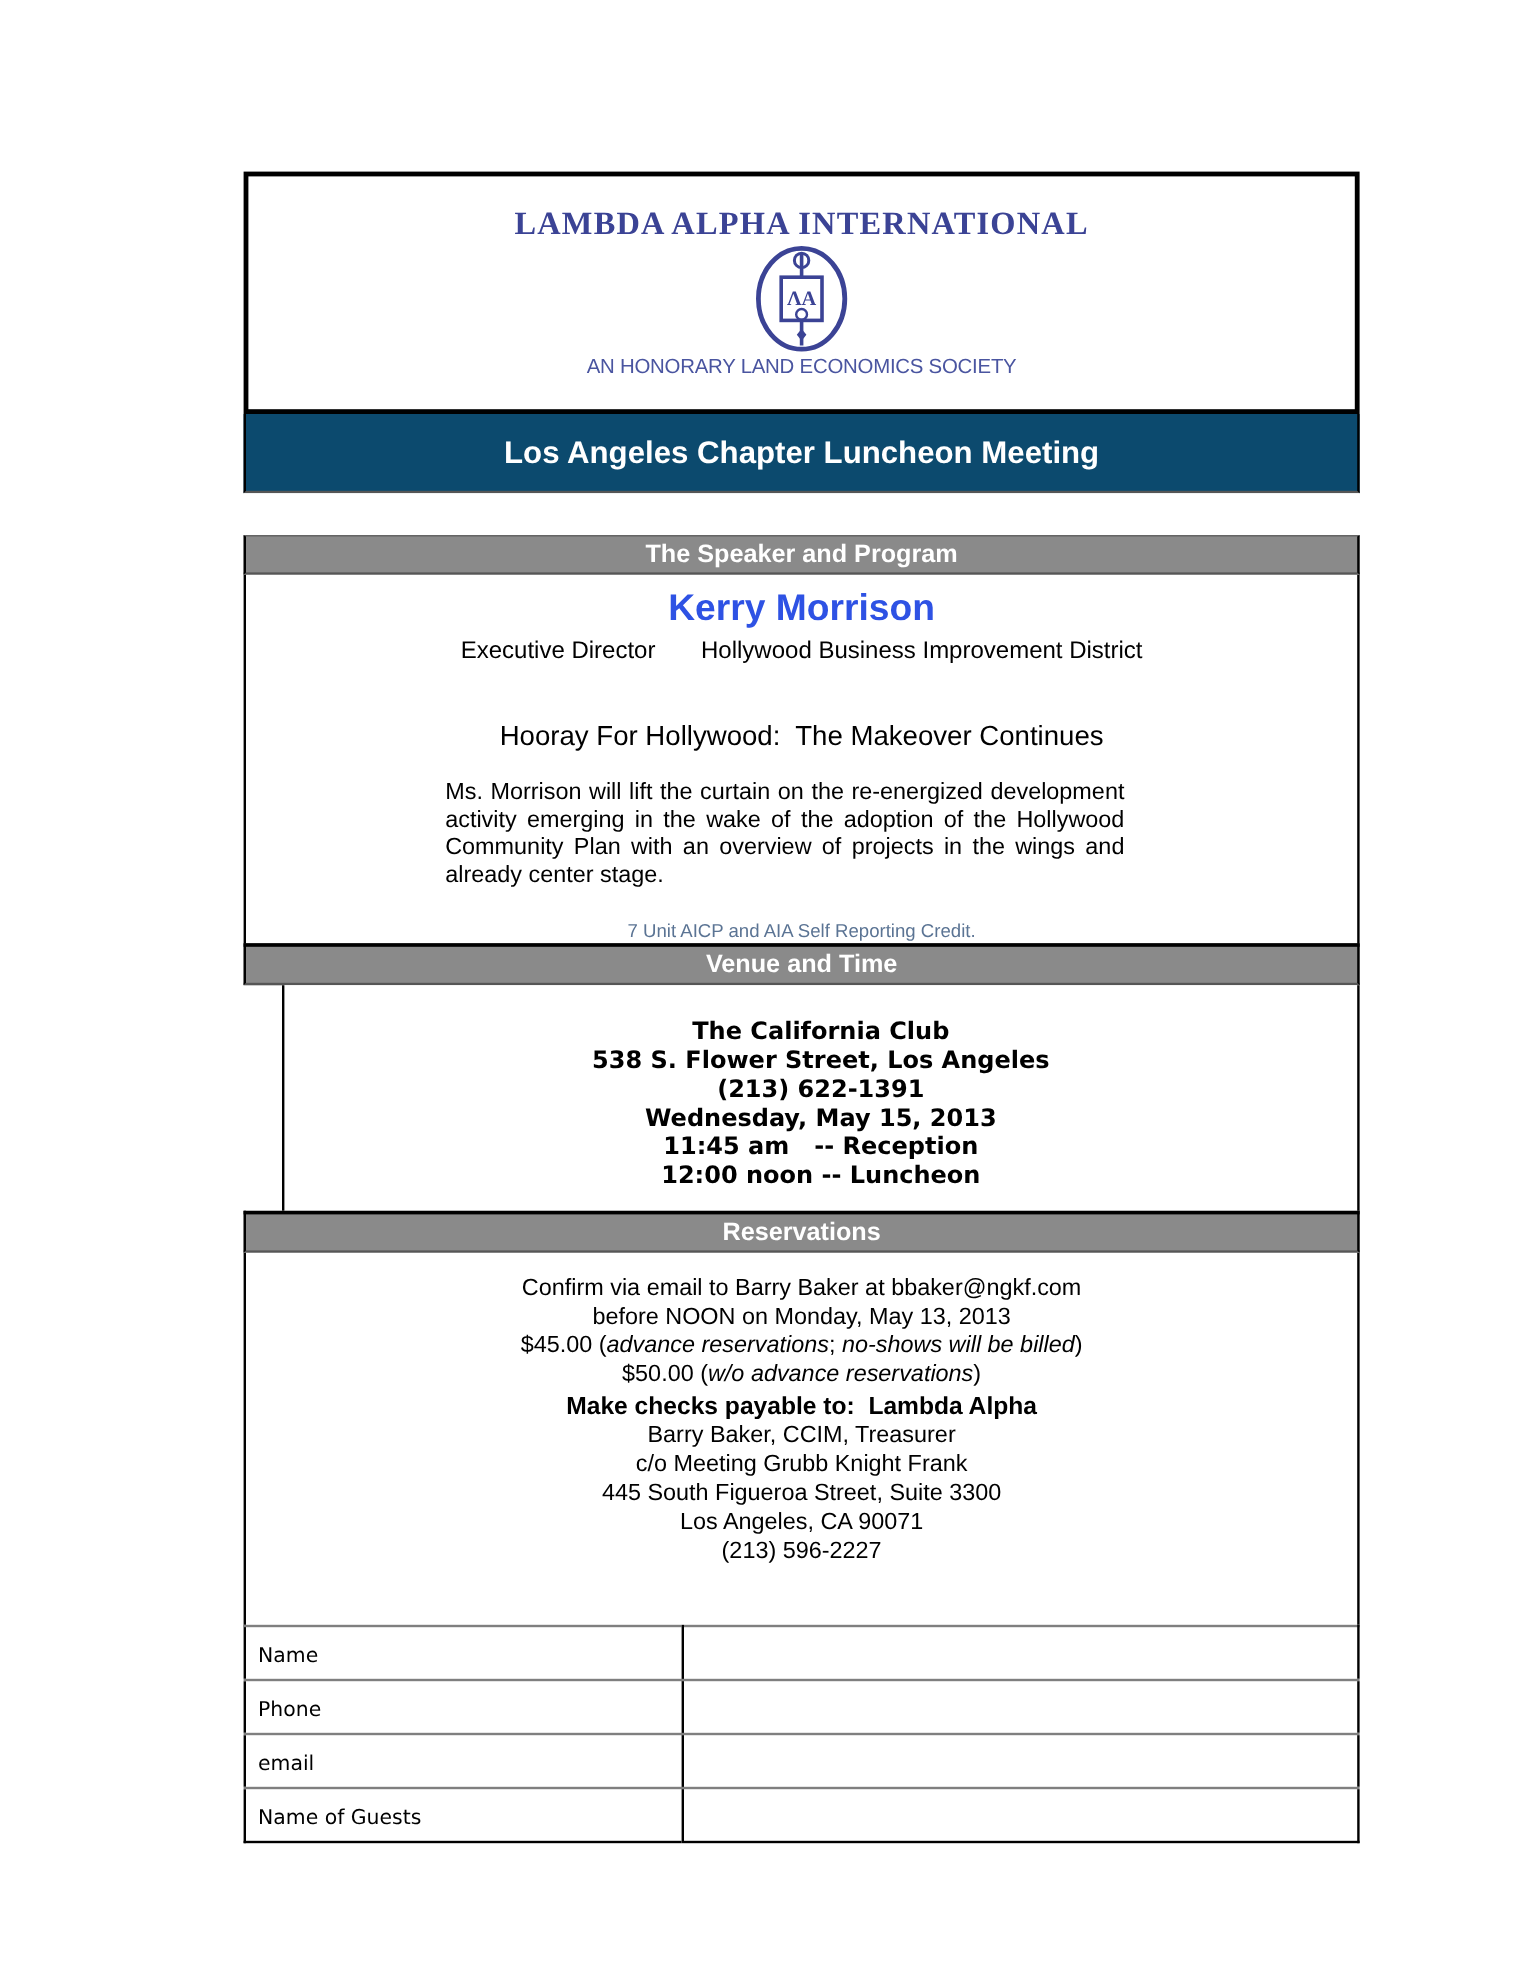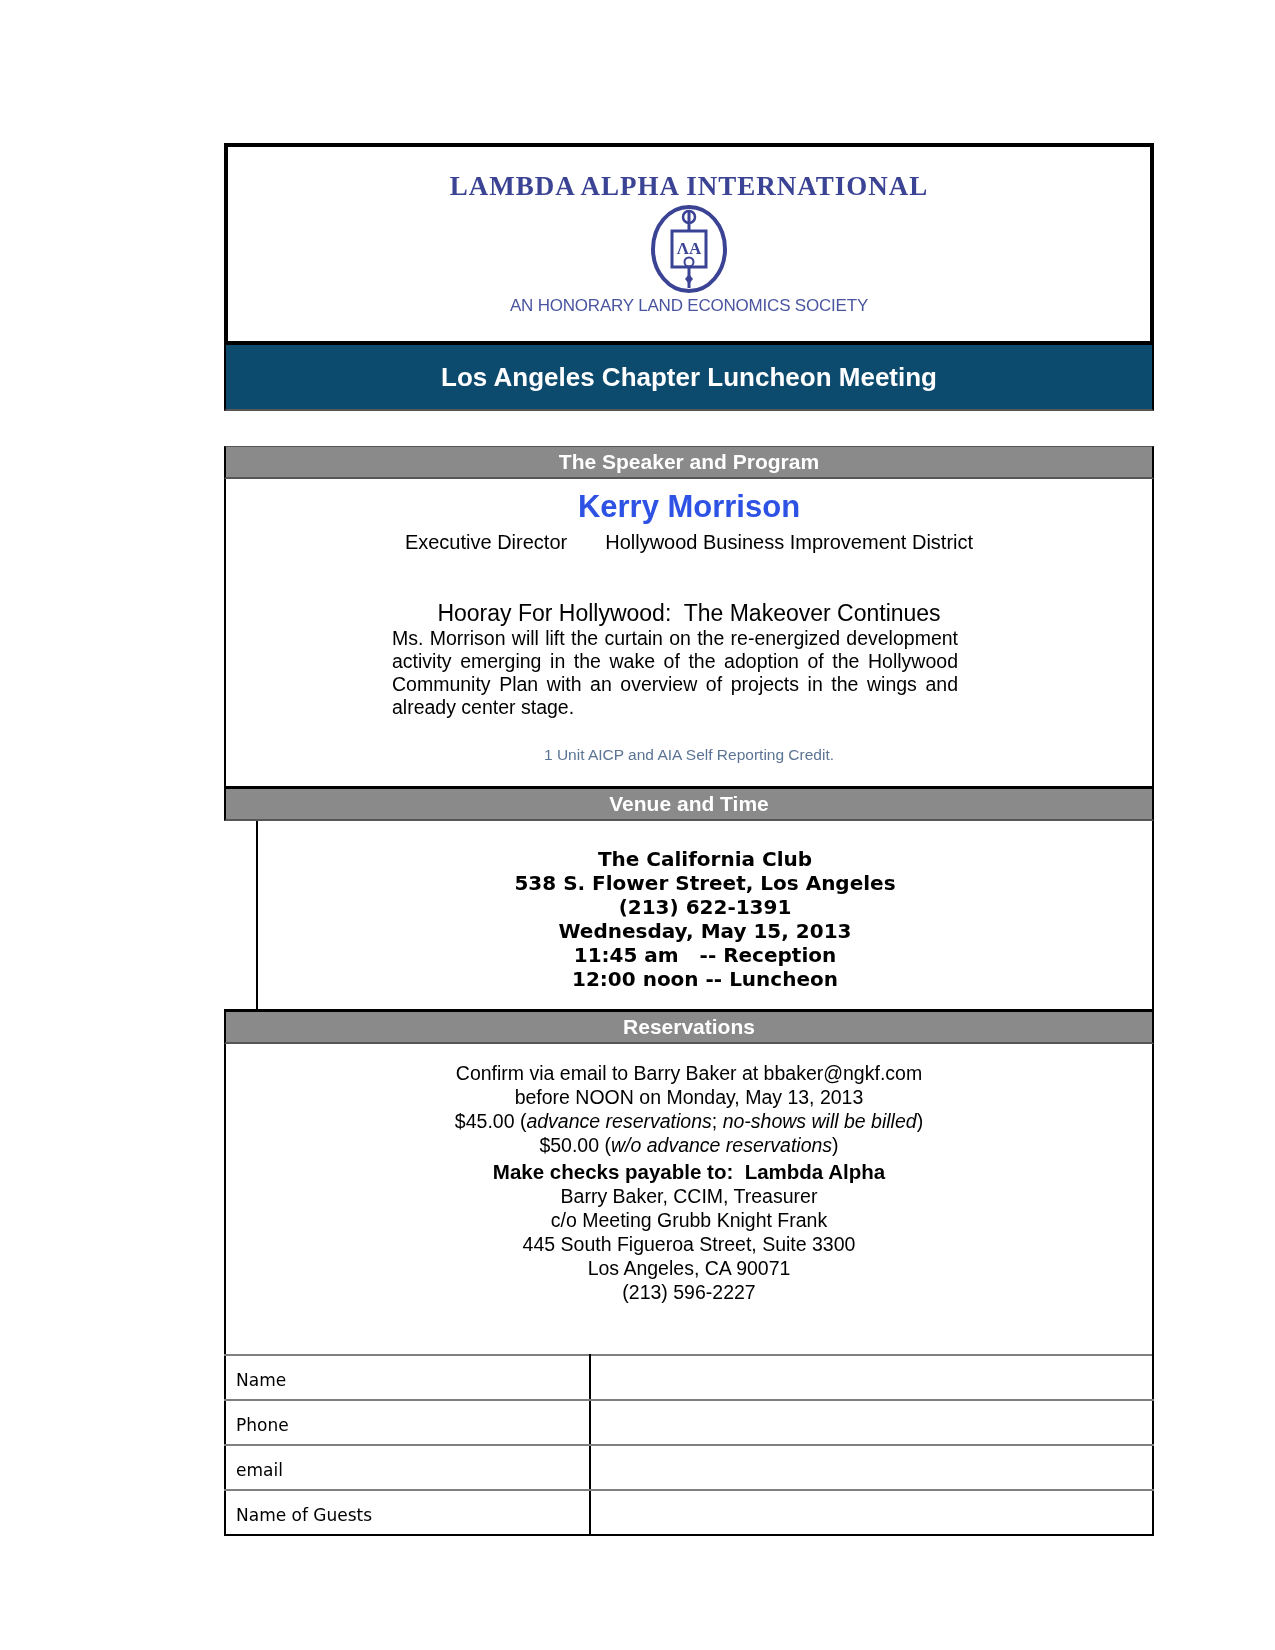--- a/index.html
+++ b/index.html
@@ -1,18 +1,18 @@
 <!DOCTYPE html>
 <html><head>
 <meta charset="utf-8">
 <style>
   html,body{margin:0;padding:0;background:#ffffff;}
   .page{position:relative;width:1275px;height:1650px;background:#ffffff;overflow:hidden;
         font-family:"Liberation Sans",sans-serif;color:#000;}
-  .doc{position:absolute;left:224px;top:143px;width:930px;}
+  .doc{position:absolute;left:203px;top:143px;width:930px;}
   .doc *, .doc{box-sizing:border-box;}
 
   
   .header-box{height:202px;border:4px solid #000;background:#fff;text-align:center;padding-top:24px;}
   .org-name{font-family:"Liberation Serif",serif;font-weight:bold;font-size:27px;
             color:#3b4395;letter-spacing:1px;}
   .logo-wrap{margin:2px auto 0 auto;width:92px;height:90px;}
   .org-tagline{font-size:17px;color:#4a55a0;letter-spacing:-0.2px;margin-top:2px;}
 
   
@@ -26,21 +26,21 @@
              color:#fff;font-weight:bold;font-size:21px;}
   .banner-rule{border-top:3px solid #000;height:35px;}
 
   
   .section{border-left:2px solid #000;border-right:2px solid #000;background:#fff;text-align:center;}
   .sec-speaker{height:307px;padding-top:10px;}
   .speaker-name{color:#2e52e4;font-weight:bold;font-size:31px;line-height:36px;}
   .speaker-sub{font-size:20px;margin-top:6px;}
   .speaker-sub .tab-gap{display:inline-block;width:38px;}
   .talk-title{font-size:23px;margin-top:46px;white-space:pre-wrap;}
-  .talk-desc{padding-left:166px;padding-right:194px;text-align:justify;
+  .talk-desc{margin-top:22px;padding-left:166px;padding-right:194px;text-align:justify;
              font-size:19.5px;line-height:23px;}
   .credit-note{margin-top:27px;font-size:15.5px;color:#5b7494;}
 
   .sec-venue{height:188px;padding-top:26px;margin-left:32px;}
   .venue-line{font-family:"DejaVu Sans",sans-serif;font-weight:bold;font-size:20px;
               line-height:24px;white-space:pre-wrap;}
 
   .sec-resv{height:310px;padding-top:17px;}
   .resv-line{font-size:19.5px;line-height:24px;}
   .resv-line .it{font-style:italic;}
@@ -87,21 +87,21 @@
     <div class="banner-sm">
       <span>The Speaker and Program</span>
     </div>
     <div class="section sec-speaker">
       <div class="speaker-name">Kerry Morrison</div>
       <div class="speaker-sub">
         <span>Executive Director</span><span class="tab-gap"></span><span>Hollywood Business Improvement District</span>
       </div>
       <div class="talk-title">Hooray For Hollywood:  The Makeover Continues</div>
       <div class="talk-desc">Ms. Morrison will lift the curtain on the re-energized development activity emerging in the wake of the adoption of the Hollywood Community Plan with an overview of projects in the wings and already center stage.</div>
-      <div class="credit-note">1 Unit AICP and AIA Self Reporting Credit.</div>
+      <div class="credit-note">7 Unit AICP and AIA Self Reporting Credit.</div>
     </div>
 
     <div class="banner-sm banner-rule">
       <span>Venue and Time</span>
     </div>
     <div class="section sec-venue">
       <div class="venue-line">The California Club</div>
       <div class="venue-line">538 S. Flower Street, Los Angeles</div>
       <div class="venue-line">(213) 622-1391</div>
       <div class="venue-line">Wednesday, May 15, 2013</div>

